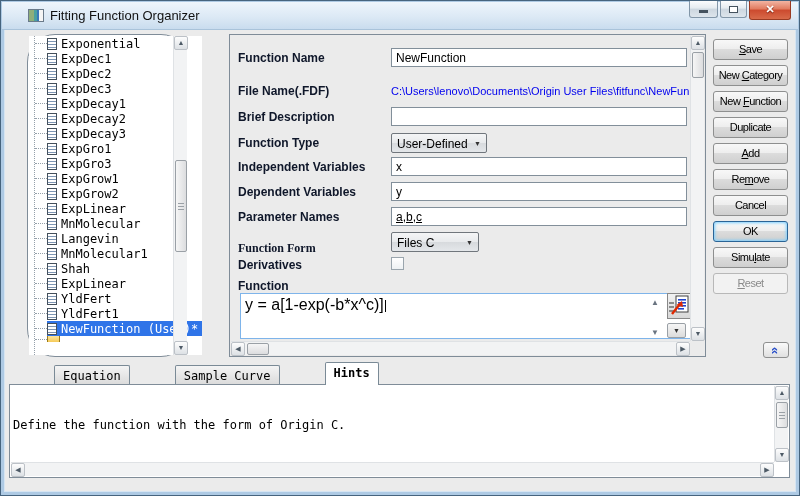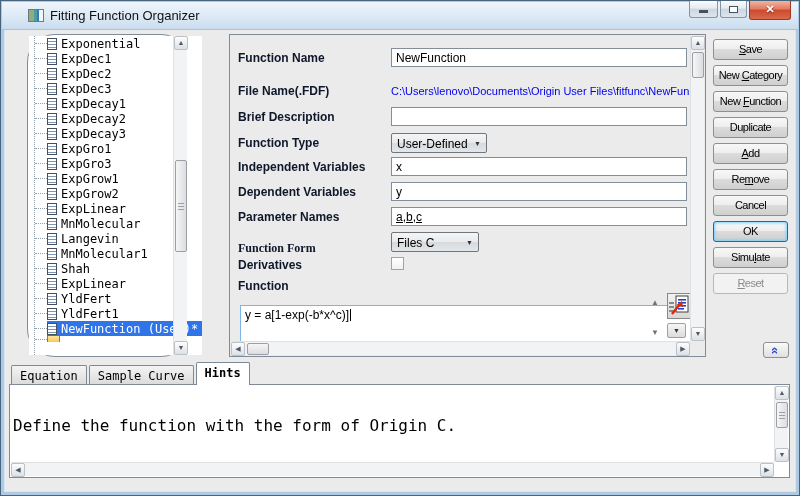--- a/index.html
+++ b/index.html
@@ -71,22 +71,22 @@
   .tinput { position:absolute; left:160px; width:296px; height:19px; background:#fff;
     border:1px solid #828f9a; font:12px "Liberation Sans",sans-serif; padding:1px 4px; }
   .filelink { position:absolute; left:160px; width:298px; font-size:11px; color:#0000ee;
     white-space:nowrap; overflow:hidden; }
   .combo { position:absolute; left:160px; height:20px;
     background:linear-gradient(#f4f5f6,#e8eaec 50%,#d7dadd 50%,#e4e7ea);
     border:1px solid #70767c; border-radius:2px; font-size:12px; padding:3px 18px 0 5px; cursor:default; }
   .combo .carrow { position:absolute; right:5px; top:6px; font-size:7px; color:#333; }
   .cbox { position:absolute; left:160px; width:13px; height:13px; appearance:none;
     border:1px solid #9aa5ad; background:linear-gradient(#fff,#eef1f3); }
-  .funcbox { position:absolute; left:9px; top:269px; width:452px; height:46px;
-    border:1px solid #7eb4ea; background:#fff; padding:2px 4px; font-size:12px; }
+  .funcbox { position:absolute; left:9px; top:257px; width:452px; height:46px;
+    border:1px solid #7eb4ea; background:#fff; padding:2px 4px; font-size:16px; }
   .caret { display:inline-block; width:1px; height:12px; background:#000;
     vertical-align:-2px; margin-left:1px; }
   .mini-arrow { position:absolute; left:420px; font-size:8px; color:#6a7480; cursor:default; }
   .cb-btn { position:absolute; left:436px; top:257px; width:24px; height:26px;
     background:linear-gradient(#f2f2f2,#d8d8d8); border:1px solid #888; cursor:default;
     display:flex; align-items:center; justify-content:center; }
   .cb-drop { position:absolute; left:436px; top:287px; width:19px; height:15px;
     background:linear-gradient(#f6f6f6,#dcdcdc); border:1px solid #9aa0a6; border-radius:2px;
     font-size:7px; color:#333; text-align:center; line-height:13px; cursor:default; }
   
@@ -98,26 +98,26 @@
   .btn.default { border:1px solid #2a6496; box-shadow:inset 0 0 3px 1px #7ed0ff; }
   .btn.disabled { color:#8a8a8a; background:#f2f2f2; border-color:#b8b8b8; }
   .collapse-btn { position:absolute; left:762px; top:341px; width:26px; height:16px;
     background:linear-gradient(#fafafa,#e0e0e0); border:1px solid #8e8f8f; border-radius:3px;
     color:#2a50c8; font-weight:bold; font-size:13px; text-align:center; cursor:default; }
   .collapse-btn span { display:inline-block; transform:rotate(90deg); line-height:13px; }
   
   .tabs { position:absolute; left:10px; top:361px; height:23px; display:flex; align-items:flex-end; }
   .tab { height:20px; padding:3px 8px 0; margin-right:2px;
     background:linear-gradient(#f4f4f4,#dadada); border:1px solid #7a8a96; border-bottom:none;
-    border-radius:2px 2px 0 0; font-family:"DejaVu Sans Mono",monospace; font-size:12px; cursor:default; }
+    border-radius:2px 2px 0 0; font-family:"DejaVu Sans Mono",monospace; font-size:12px; cursor:default;margin-left:43px; }
   .tab.active { height:23px; background:#fff; font-weight:bold; position:relative; z-index:2; }
   
   .hints-panel { left:8px; top:383px; width:781px; height:94px; }
   .hints-text { position:absolute; left:3px; top:3px; right:16px; bottom:16px; overflow:hidden;
-    font-family:"DejaVu Sans Mono",monospace; font-size:16px; line-height:15px; white-space:pre; }
+    font-family:"DejaVu Sans Mono",monospace; font-size:12px; line-height:15px; white-space:pre; }
 </style>
 </head>
 <body>
 
 <div class="window">
 
   <div class="titlebar">
     <div class="app-icon"></div>
     <div class="title-text">Fitting Function Organizer</div>
   </div>

